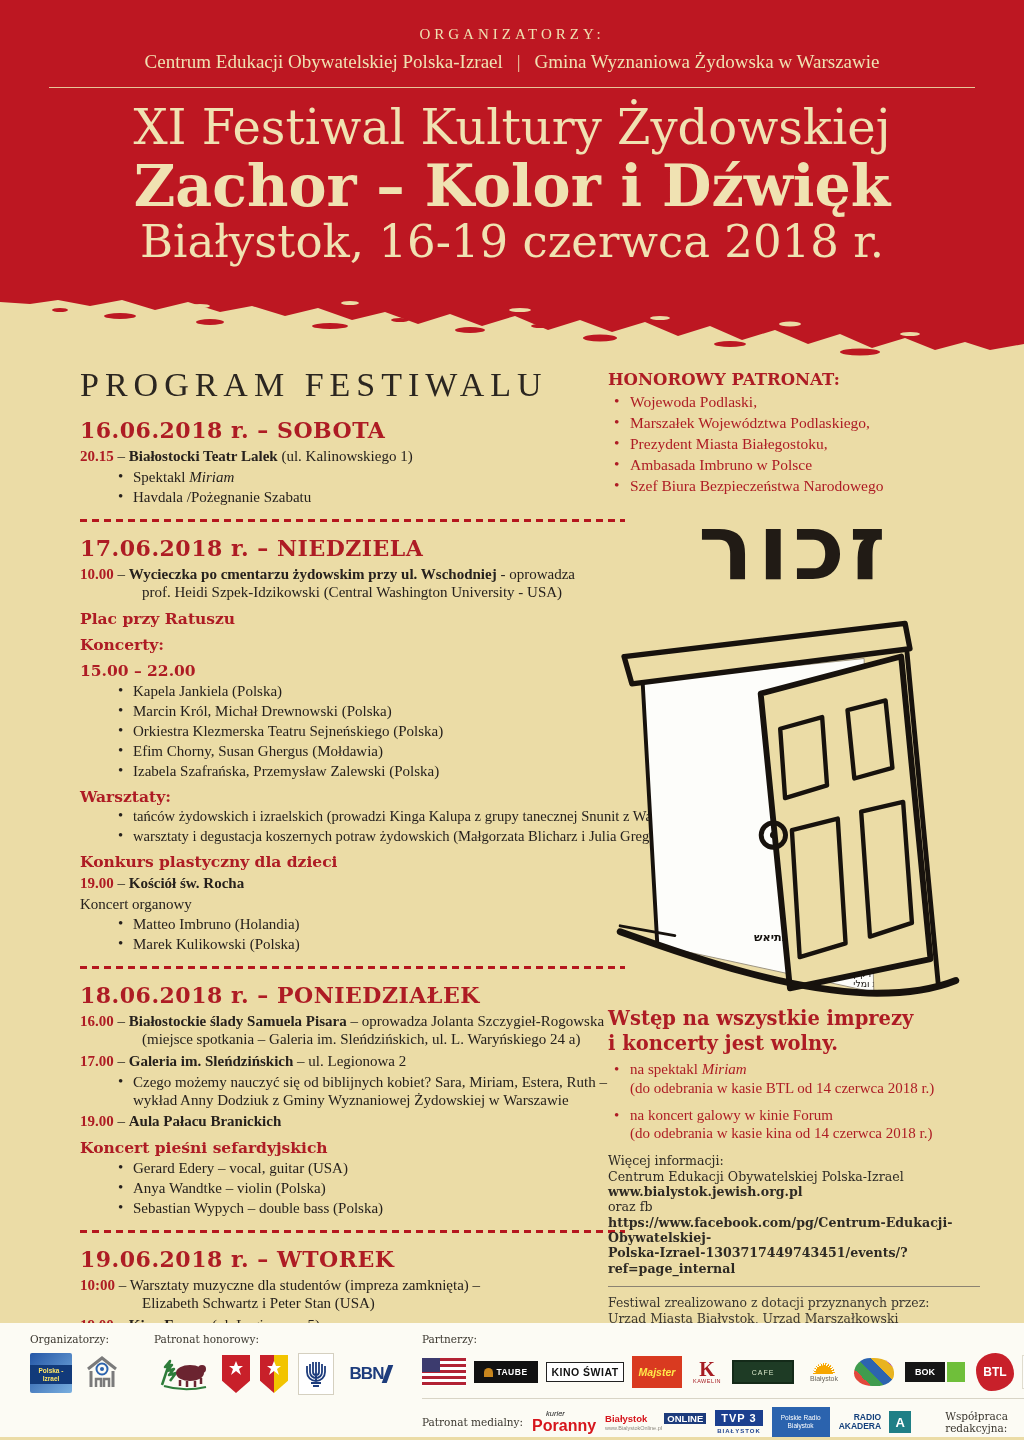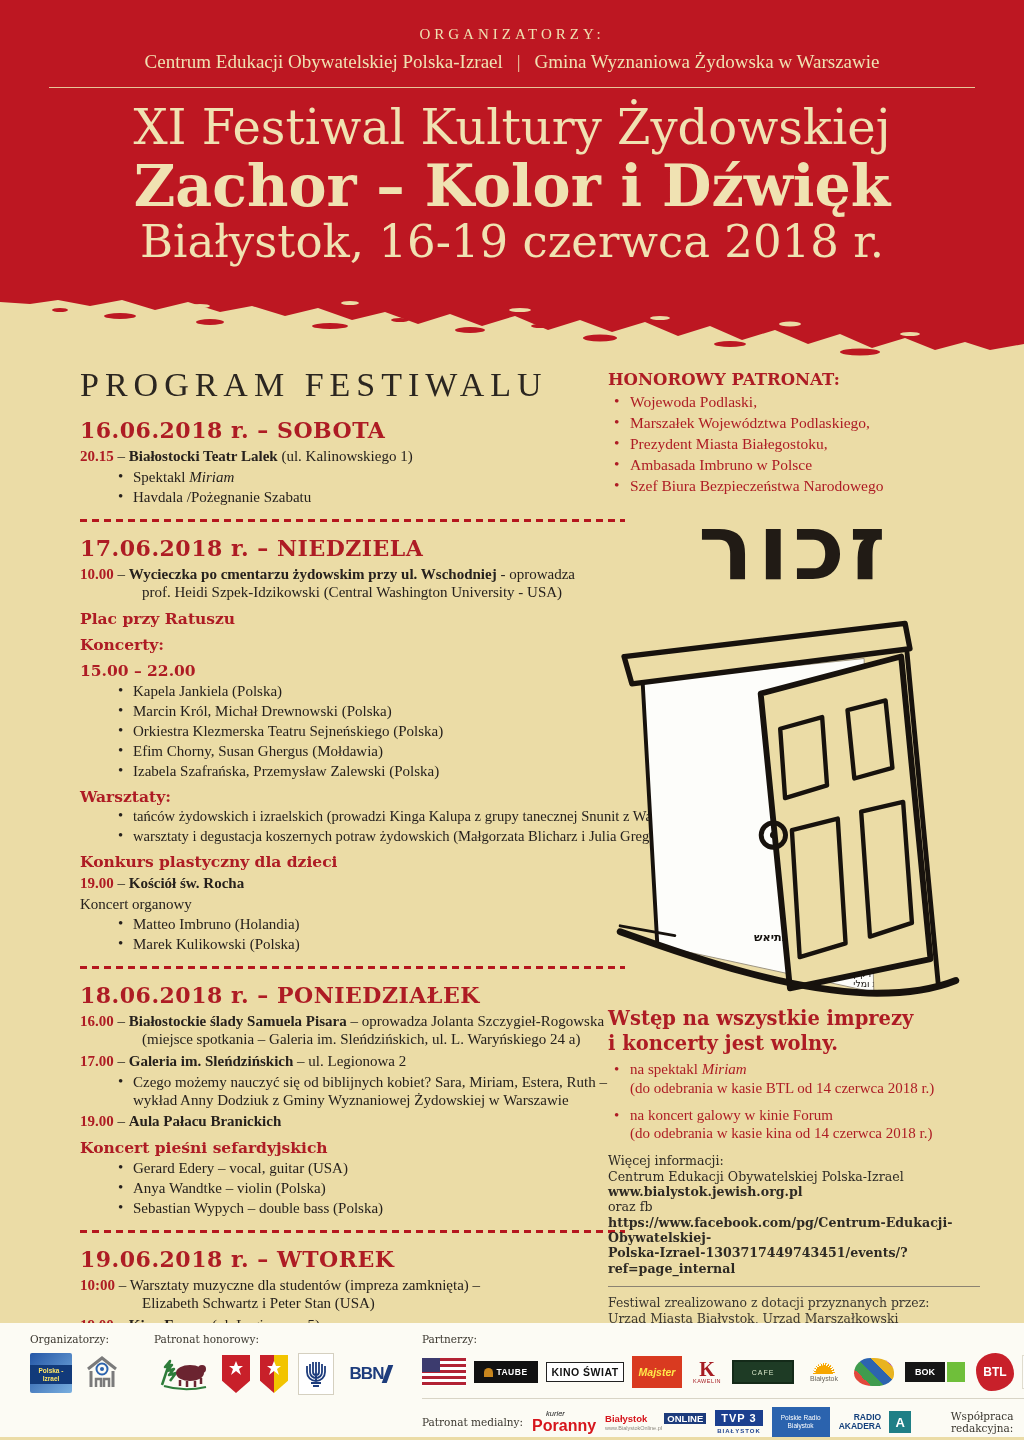--- a/index.html
+++ b/index.html
@@ -56,21 +56,21 @@
           display:flex;align-items:stretch;padding:10px 0 0 30px;box-sizing:border-box;
           font-family:"DejaVu Serif",serif;color:#3B372F;}
   .f-label{font-size:10.5px;margin-bottom:8px;}
   .f-div{width:1px;background:#C9C4B4;margin:2px 14px 14px 14px;}
   .f-logos{display:flex;align-items:center;gap:10px;}
   .f-org{width:96px;flex:none;}
   .f-hon{width:240px;flex:none;}
   .f-main{flex:1;padding-right:14px;}
   .f-hr{height:1px;background:#D8D4C6;margin:7px 0 5px 0;}
   .f-bottom{display:flex;align-items:center;gap:9px;}
-  .f-bottom .f-label{margin:0;flex:none;text-align:center;}
+  .f-bottom .f-label{margin:0;flex:none;}
   .v-div{width:1px;height:36px;background:#C9C4B4;margin:0 8px;}
   .logo{flex:none;display:flex;align-items:center;justify-content:center;
         font-family:"Liberation Sans",sans-serif;overflow:hidden;}
   .ceo{width:42px;height:40px;flex-direction:column;background:linear-gradient(135deg,#2456A6,#79AFDF);
        border-radius:2px;color:#FFE566;font-size:5.5px;text-align:center;line-height:1.2;}
   .ceo .band{background:#123a7a;color:#FFE566;font-size:6.5px;font-weight:bold;width:100%;padding:2px 0;margin-top:3px;}
   .gmina{width:40px;height:40px;}
   .woje{width:58px;height:38px;}
   .shield{width:28px;height:38px;clip-path:polygon(0 0,100% 0,100% 68%,50% 100%,0 68%);
           color:#fff;font-size:14px;align-items:flex-start;padding-top:4px;box-sizing:border-box;}

